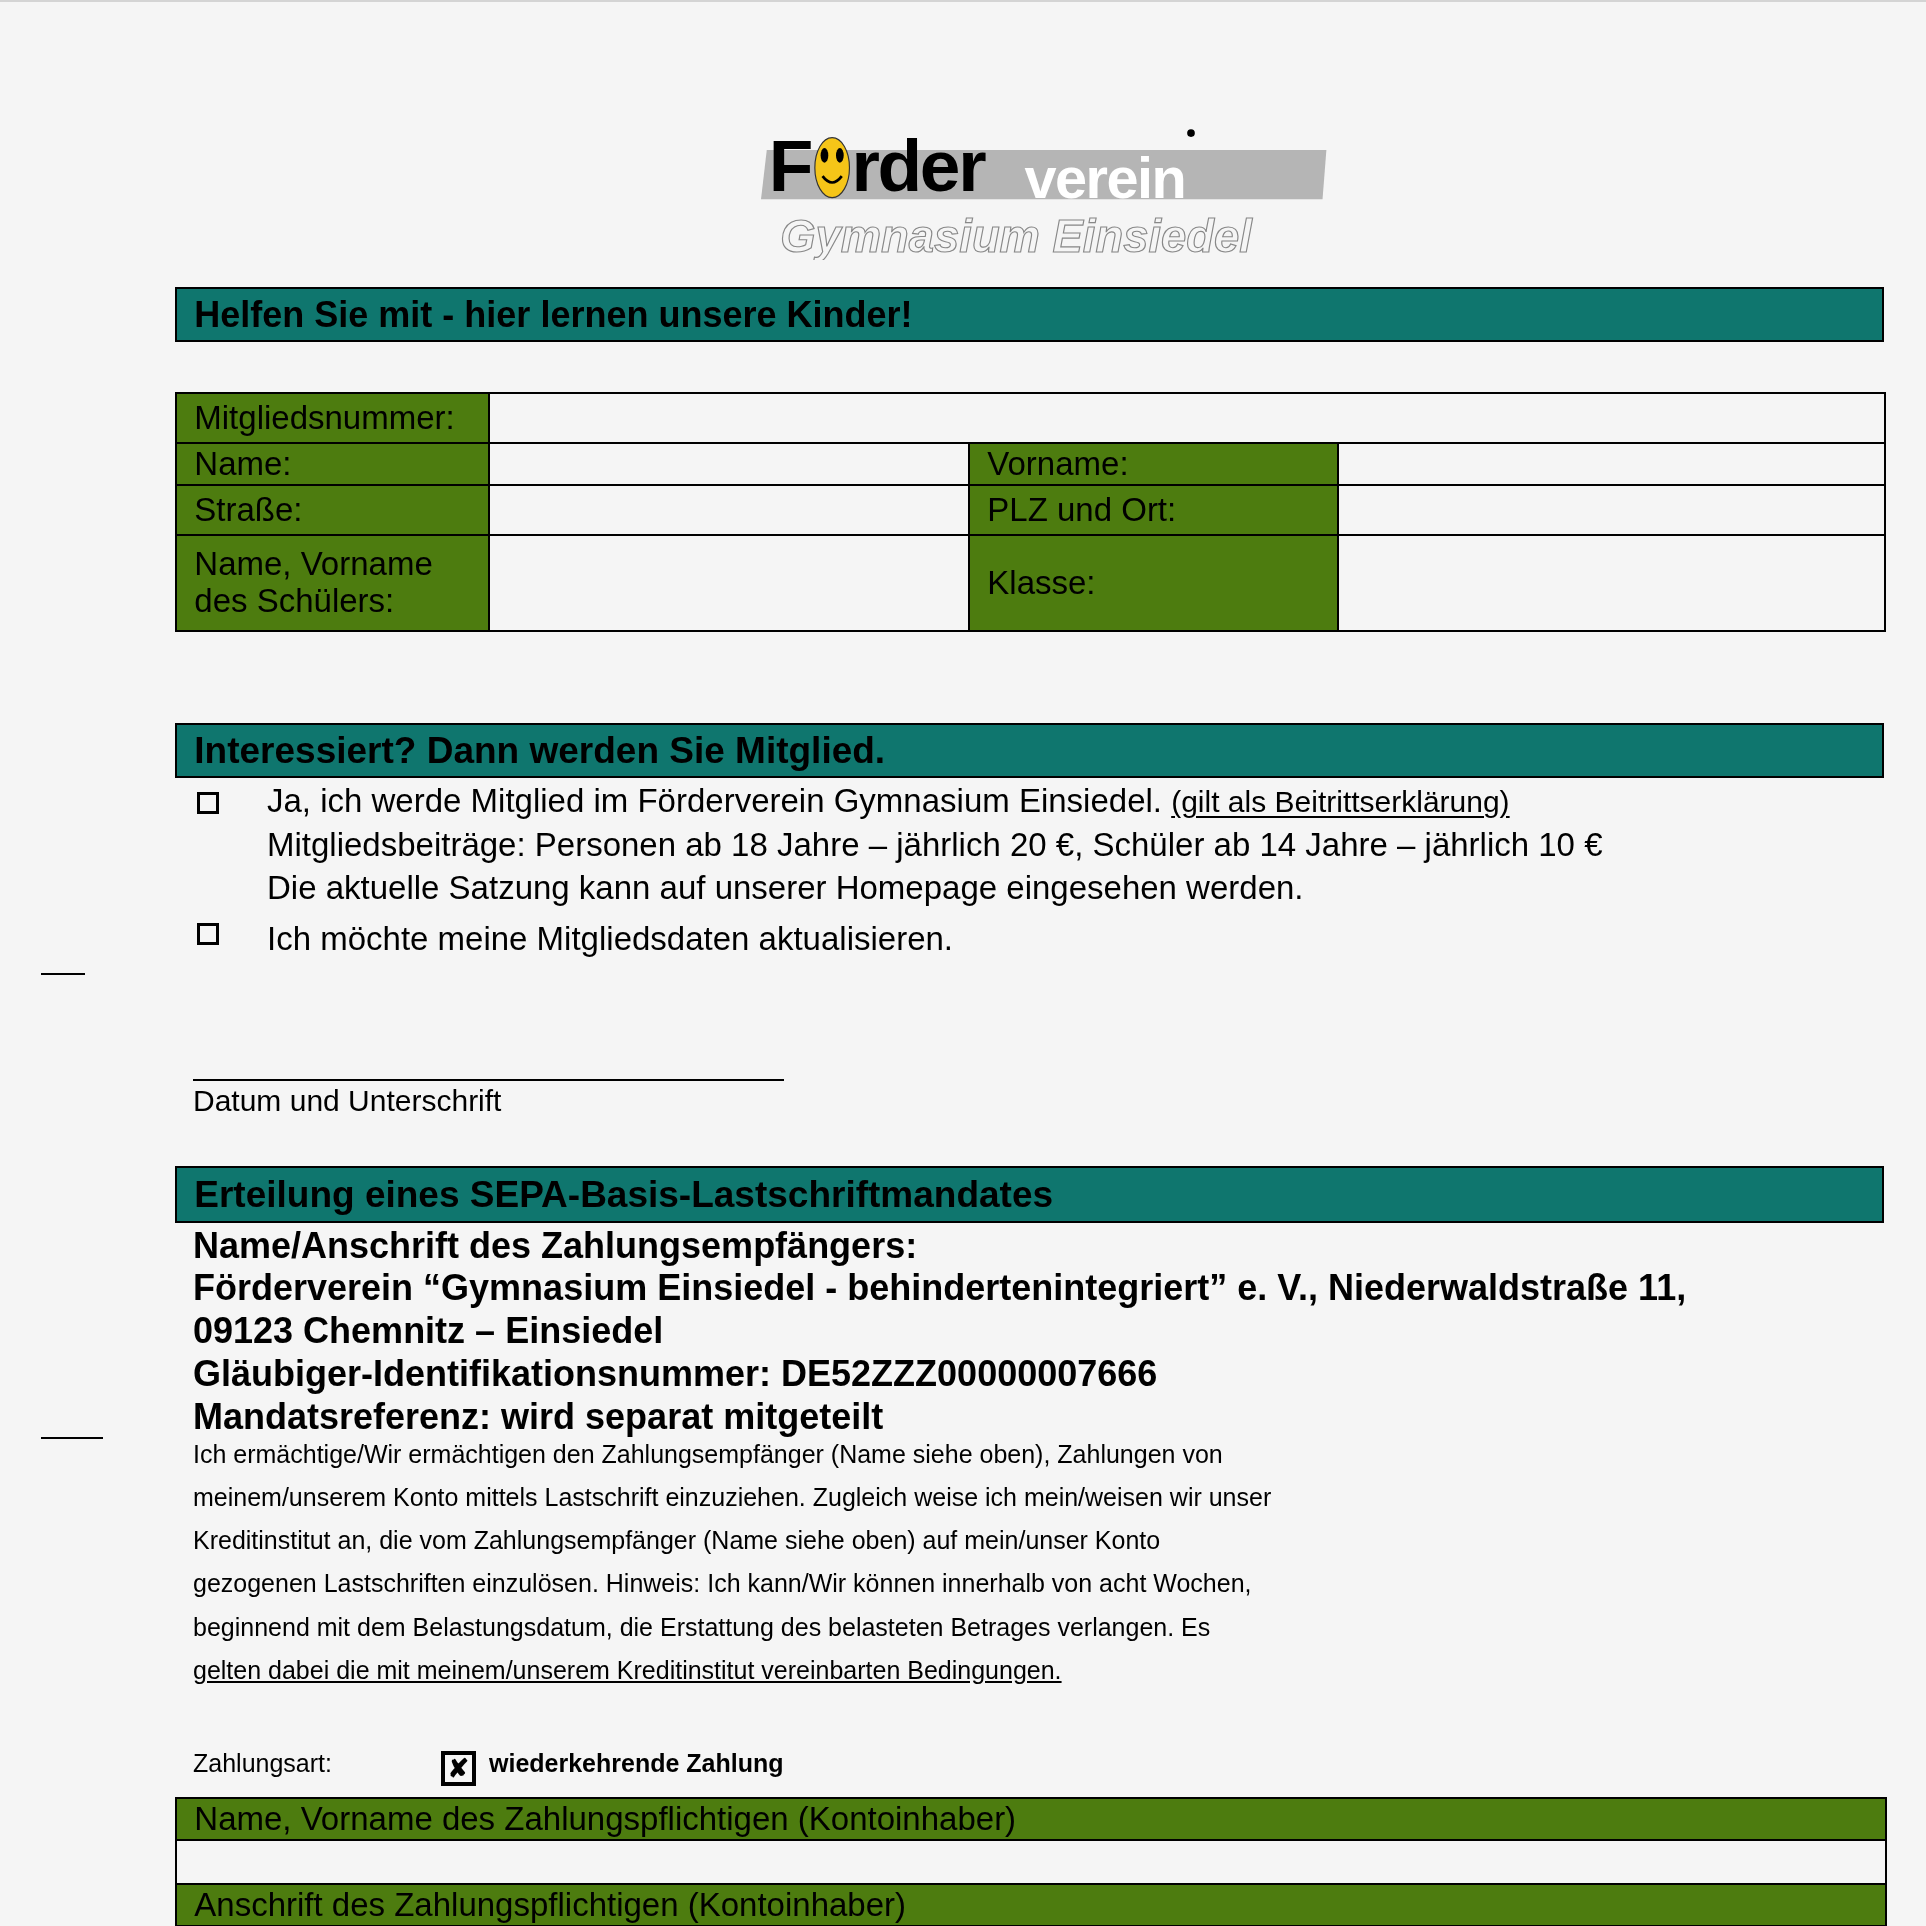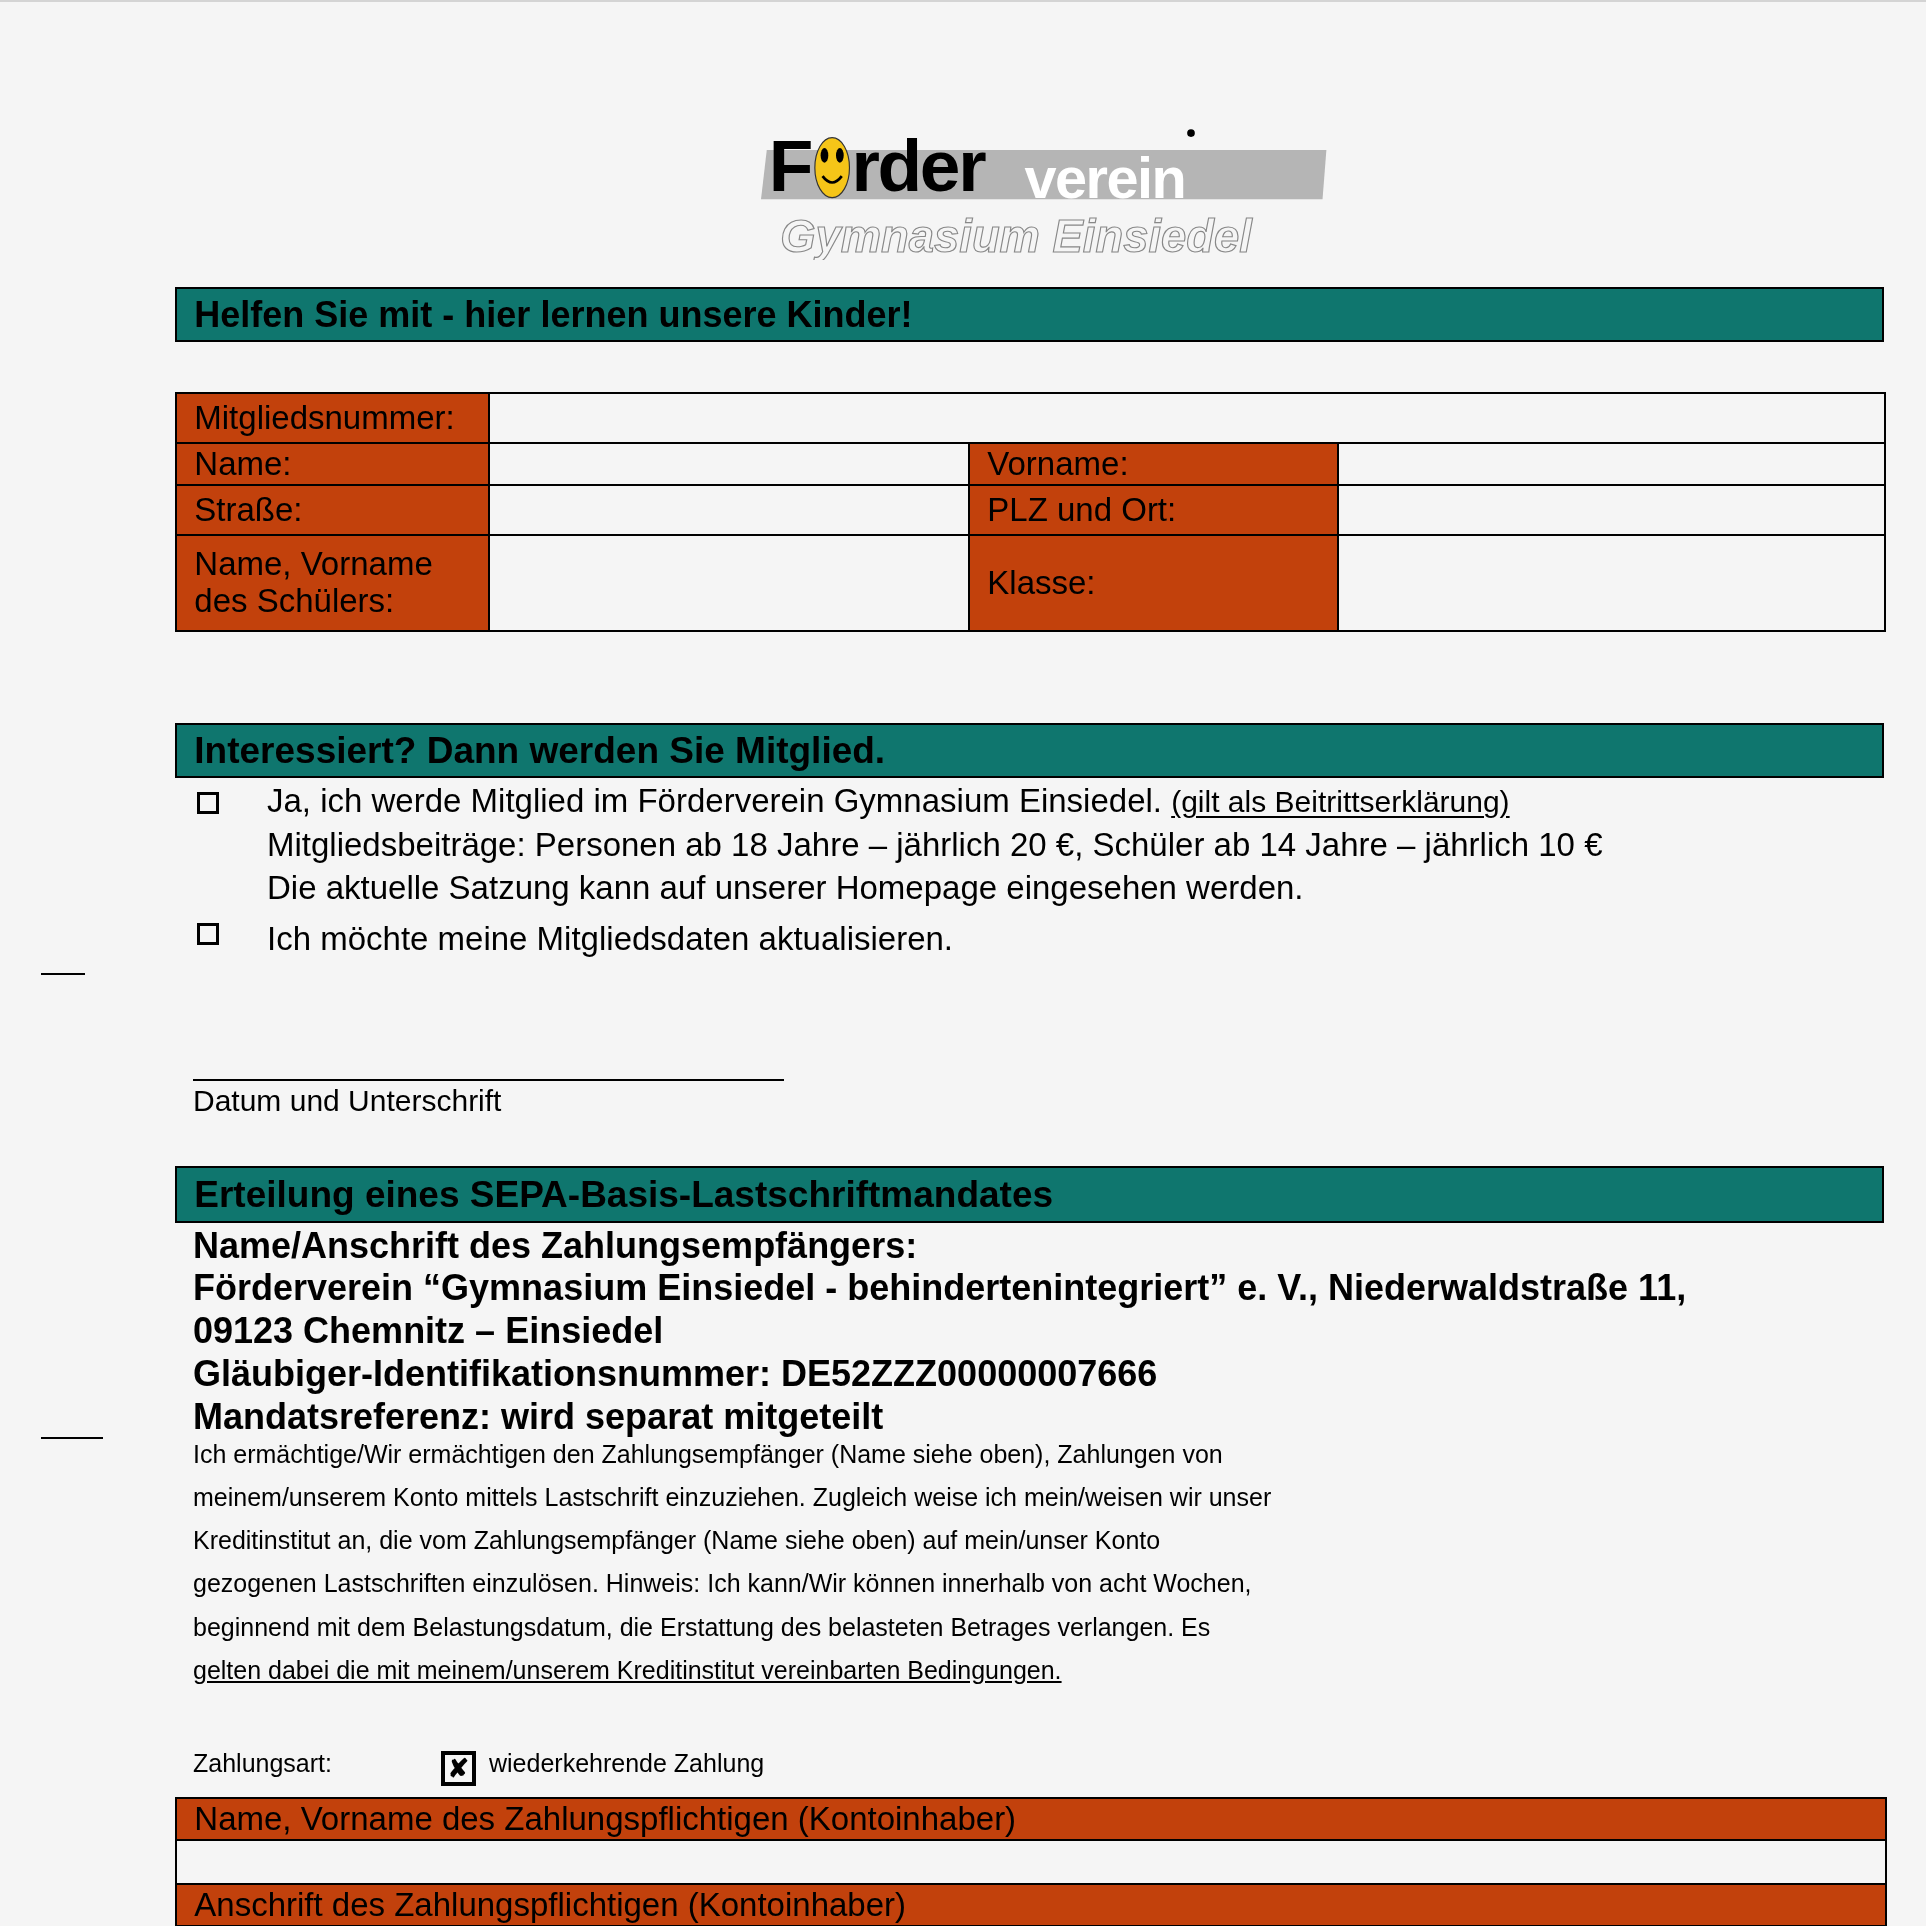--- a/index.html
+++ b/index.html
@@ -8,21 +8,21 @@
   .edge-t { position:absolute; left:0; top:0; width:2037px; height:1.5px; background:#d4d4d4; }
 
   
   .logo { position:absolute; left:745px; top:110px; width:582px; height:150px; }
 
   .boxhead { position:absolute; left:175px; width:1709px; border:2.7px solid #000; box-sizing:border-box;
              font-weight:bold; font-size:37px; padding-left:17.3px; display:flex; align-items:center; background:#0f766e; }
 
   table.grid { position:absolute; border-collapse:collapse; table-layout:fixed; }
   table.grid td { border:2.7px solid #000; padding:0 0 0 17.3px; font-size:33px; vertical-align:middle; box-sizing:border-box; line-height:1.2; }
-  table.grid td.lbl { background:#c2410c; }
+  table.grid td.lbl { background:#4d7c0f; }
   table.grid td.val { background:#f5f5f5; }
 
   .cb-line { position:absolute; font-size:33px; white-space:nowrap; }
   .cbox { position:absolute; width:21.6px; height:21.6px; border:3.5px solid #000; box-sizing:border-box; background:#f5f5f5; }
   .underline { text-decoration:underline; text-underline-offset:3.9px; text-decoration-thickness:2.3px; }
 
   .sep-line { position:absolute; height:2.3px; background:#000; }
   .txt { position:absolute; white-space:nowrap; }
   .bold { font-weight:bold; }
   .b95 { font-size:36px; }
@@ -123,21 +123,21 @@
 <div class="txt r90" style="left:193px;top:1483px;">meinem/unserem Konto mittels Lastschrift einzuziehen. Zugleich weise ich mein/weisen wir unser</div>
 <div class="txt r90" style="left:193px;top:1526px;">Kreditinstitut an, die vom Zahlungsempfänger (Name siehe oben) auf mein/unser Konto</div>
 <div class="txt r90" style="left:193px;top:1569px;">gezogenen Lastschriften einzulösen. Hinweis: Ich kann/Wir können innerhalb von acht Wochen,</div>
 <div class="txt r90" style="left:193px;top:1613px;">beginnend mit dem Belastungsdatum, die Erstattung des belasteten Betrages verlangen. Es</div>
 <div class="txt r90" style="left:193px;top:1656px;text-decoration:underline;">gelten dabei die mit meinem/unserem Kreditinstitut vereinbarten Bedingungen.</div>
 
 <div class="txt r90" style="left:193px;top:1749px;">Zahlungsart:</div>
 <div class="cbox" style="left:441px;top:1751px;width:35px;height:35px;border-width:4.2px;display:flex;align-items:center;justify-content:center;">
   <span style="font-size:25.4px;font-weight:bold;line-height:1;">✘</span>
 </div>
-<div class="txt r90" style="left:489px;top:1749px;">wiederkehrende Zahlung</div>
+<div class="txt r90" style="left:489px;top:1749px;font-weight:bold;">wiederkehrende Zahlung</div>
 
 <table class="grid" style="left:175px;top:1797px;width:1709px;">
   <colgroup>
       <col style="width:856px">
       <col style="width:854px">
     </colgroup>
   <tbody>
       <tr style="height:42px">
         <td class="lbl" colspan="2">Name, Vorname des Zahlungspflichtigen (Kontoinhaber)</td>
       </tr>

